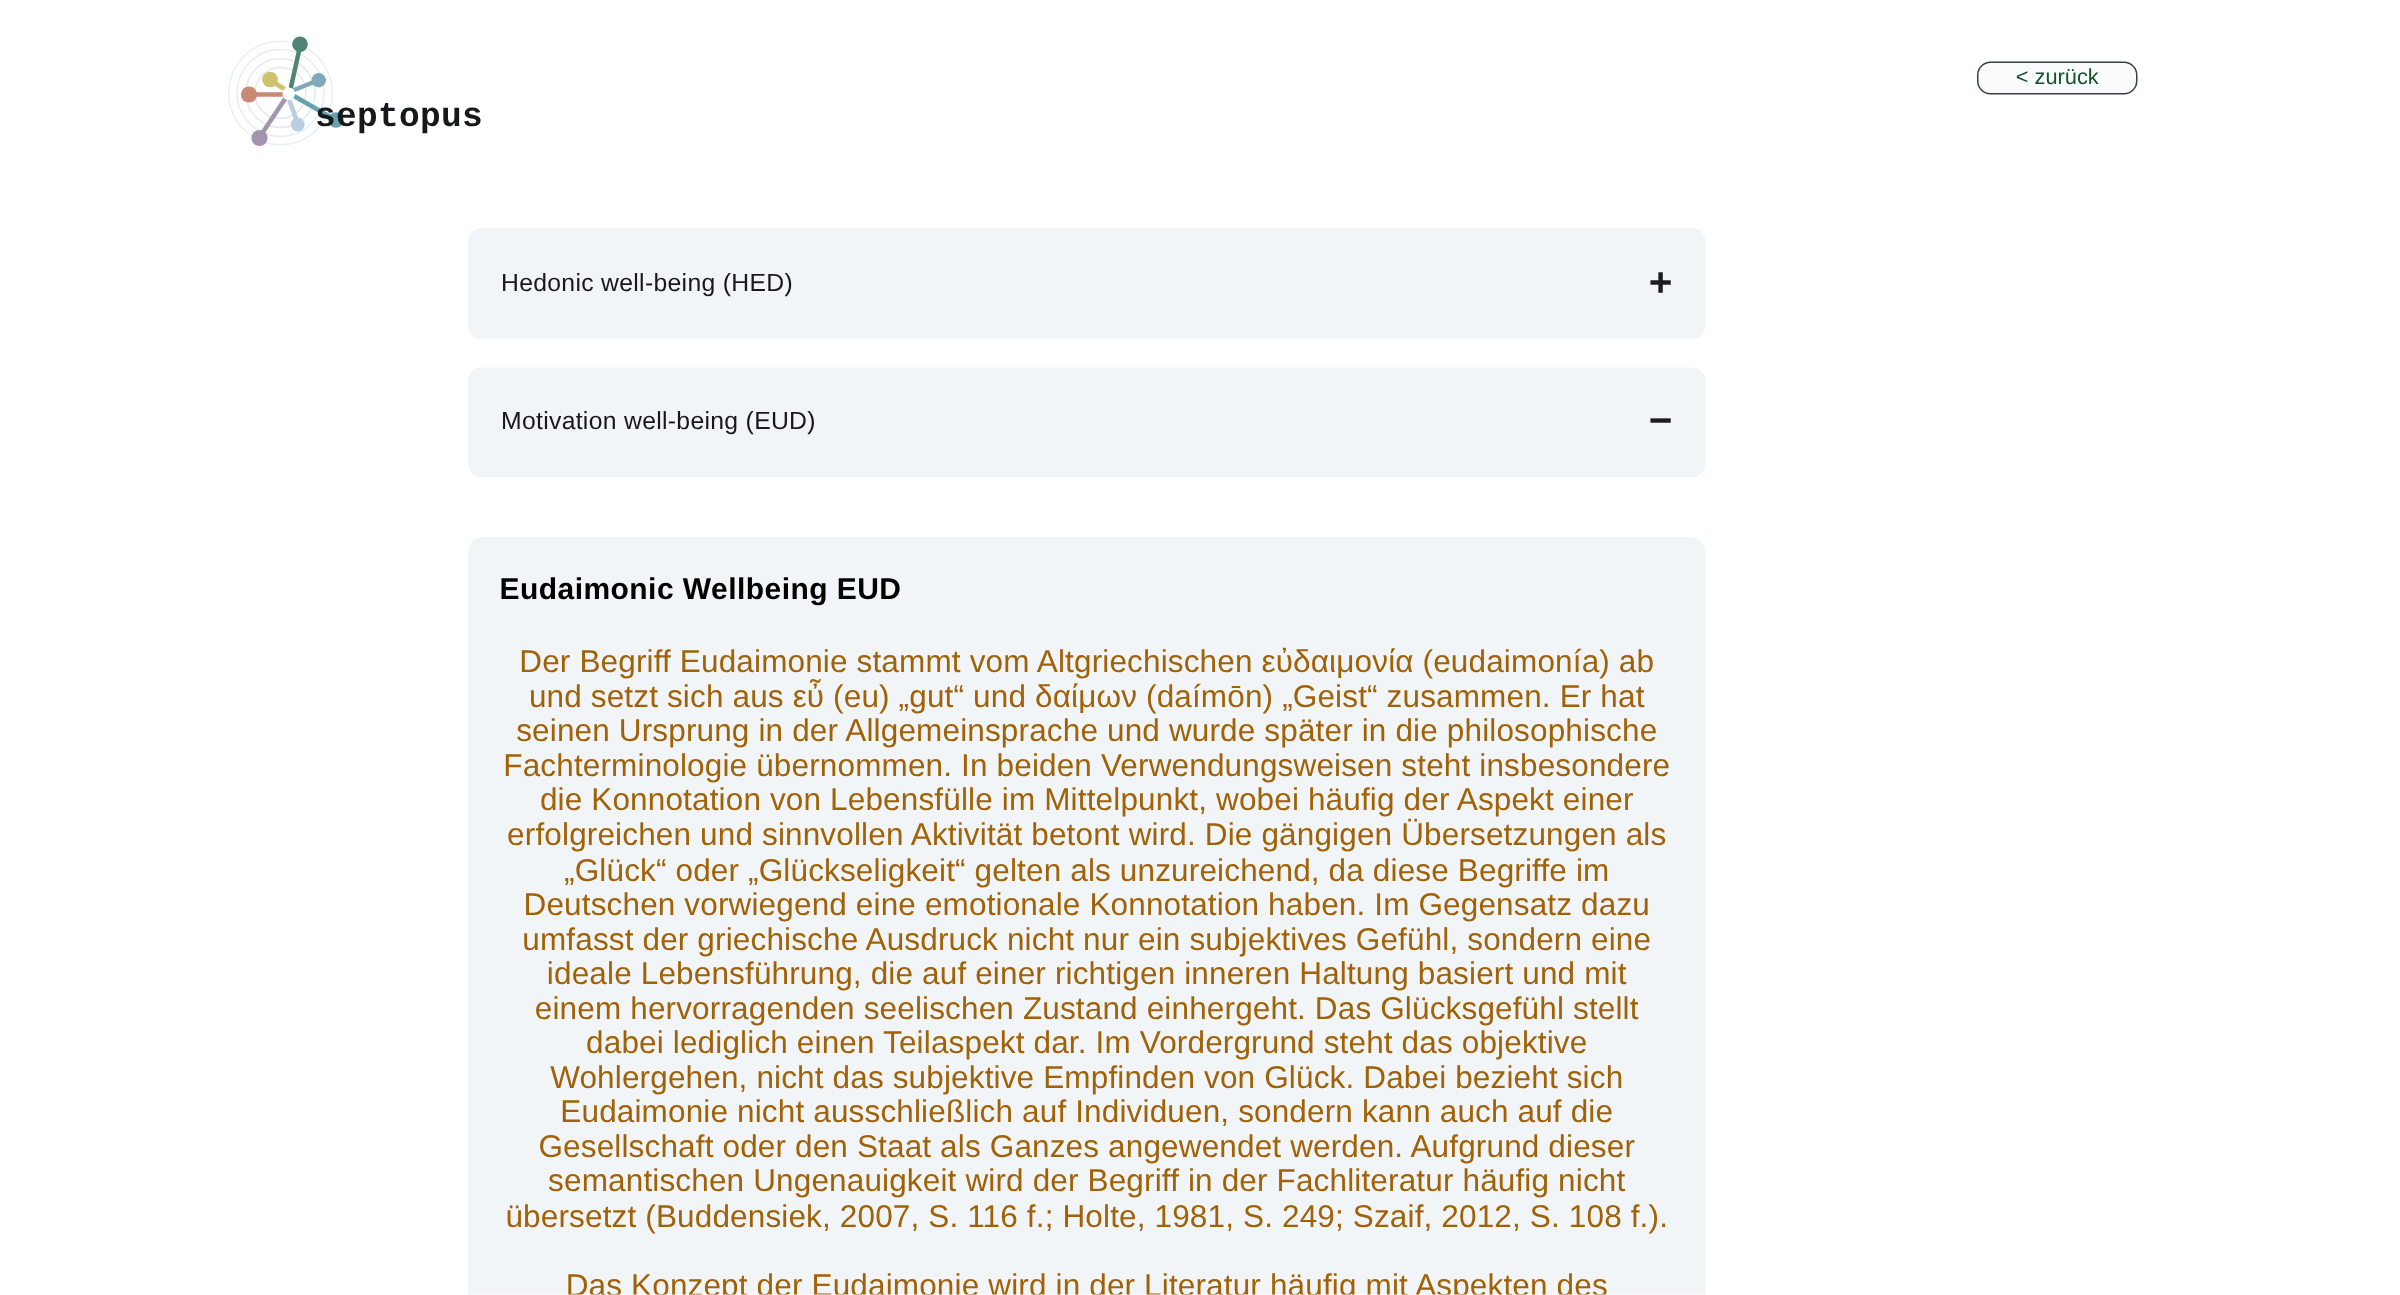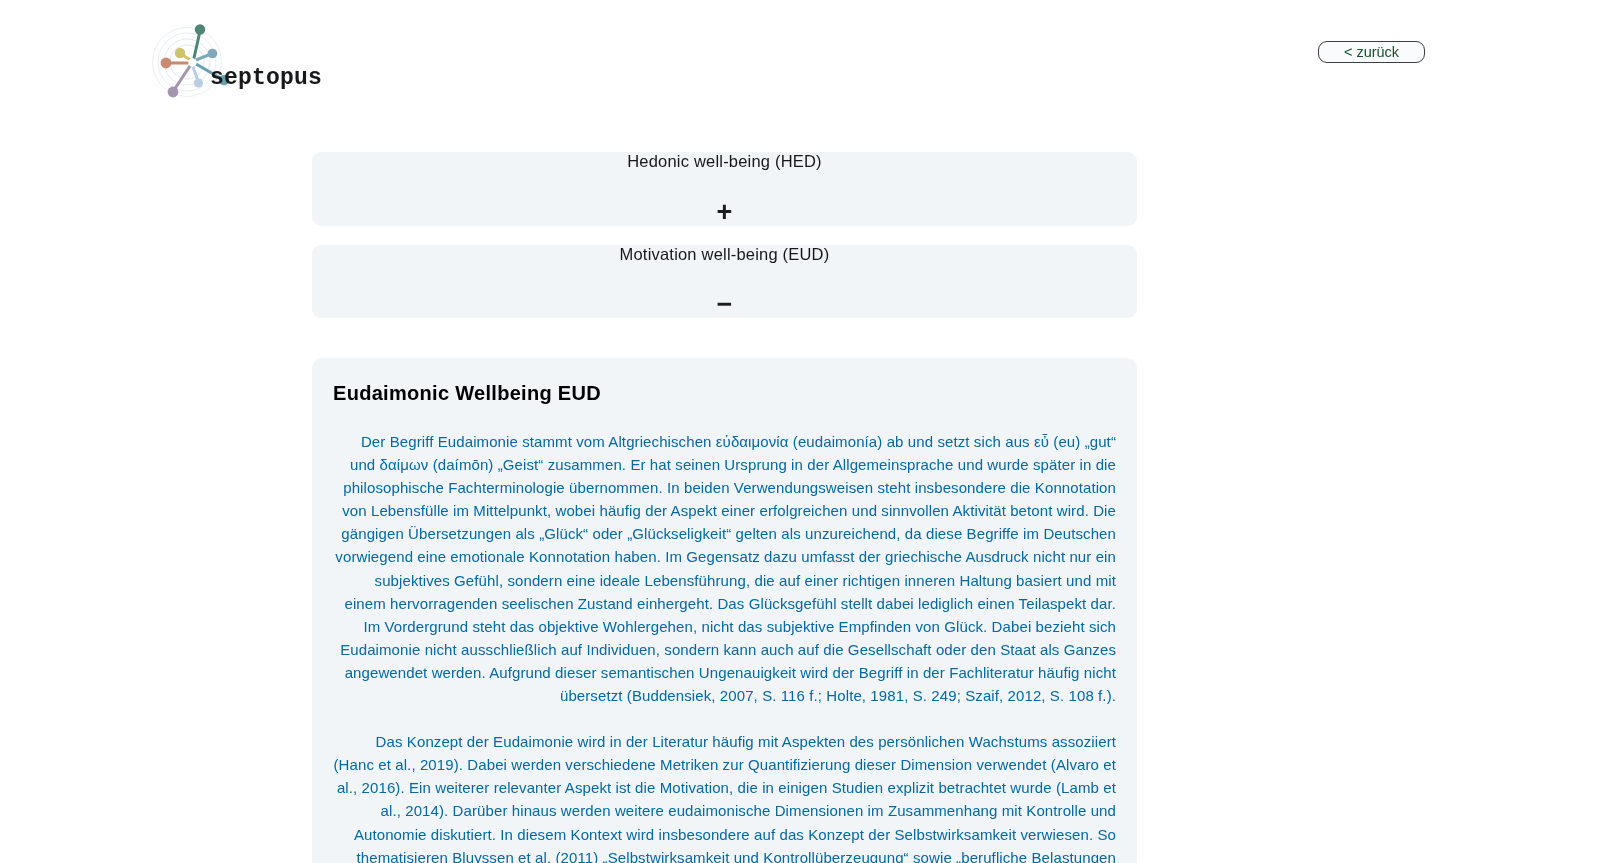--- a/index.html
+++ b/index.html
@@ -38,21 +38,20 @@
   
   .main { position: absolute; left: 312px; top: 152px; width: 825px; }
   .acc-item {
     background: #f1f5f8;
     border-radius: 9px;
     height: 74px;
     margin-bottom: 19px;
     padding: 0 22px;
     display: flex; align-items: center; justify-content: space-between;
     cursor: pointer;
-    flex-direction: column;
   }
   .acc-item:nth-child(2) { height: 73px; margin-bottom: 0; }
   .acc-label {
     font-size: 16.5px; font-weight: 500; letter-spacing: 0.2px;
     color: #16181d;
   }
   .acc-toggle {
     font-size: 27px; font-weight: 700; color: #1b1c1f;
     line-height: 1; margin-top: -2px;
   }
@@ -64,26 +63,26 @@
     padding: 24px 21px 60px 21px;
     min-height: 520px;
   }
   .panel-title {
     font-size: 20px; font-weight: 700; letter-spacing: 0.3px;
     color: #000000;
     margin-bottom: 25px;
   }
   .panel p {
     width: 783px;
-    font-size: 15px;
+    font-size: 21px;
     line-height: 23.1px;
     letter-spacing: 0.1px;
-    color: #0369a1;
+    color: #a16207;
     margin-bottom: 23px;
-    text-align: right;
+    text-align: center;
   }
 </style>
 </head>
 <body>
 
 <div class="header">
 
   <div class="logo">
     <span>
       <svg width="84" height="82" viewBox="0 0 84 82" xmlns="http://www.w3.org/2000/svg">

